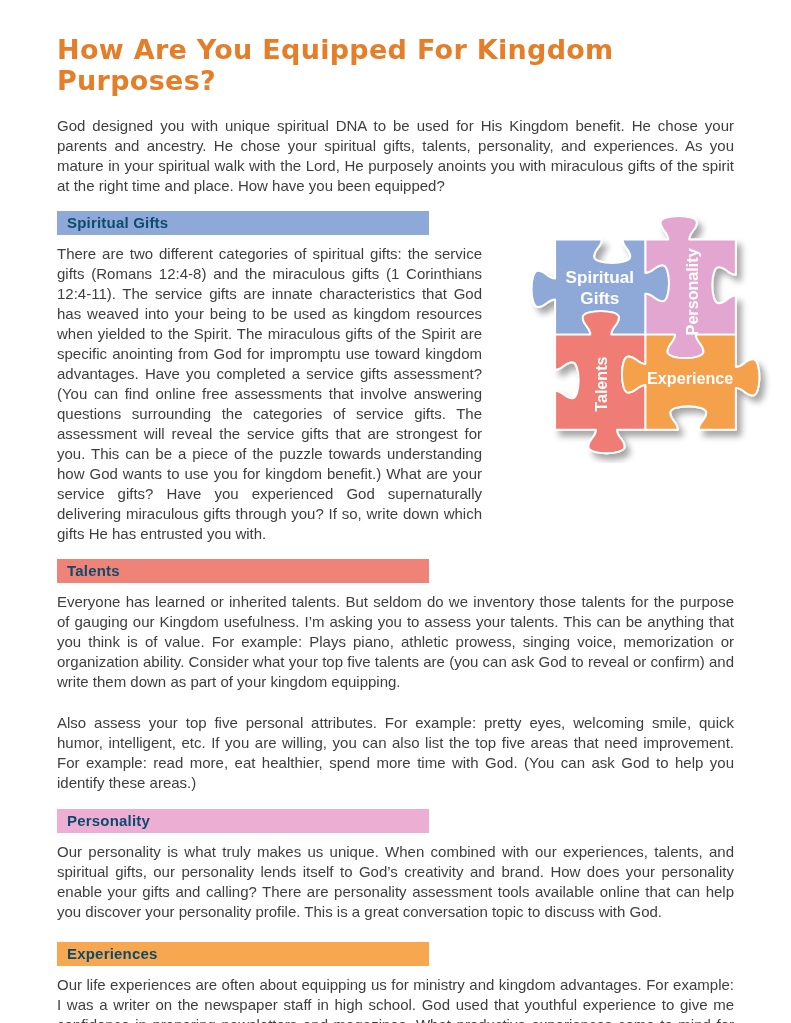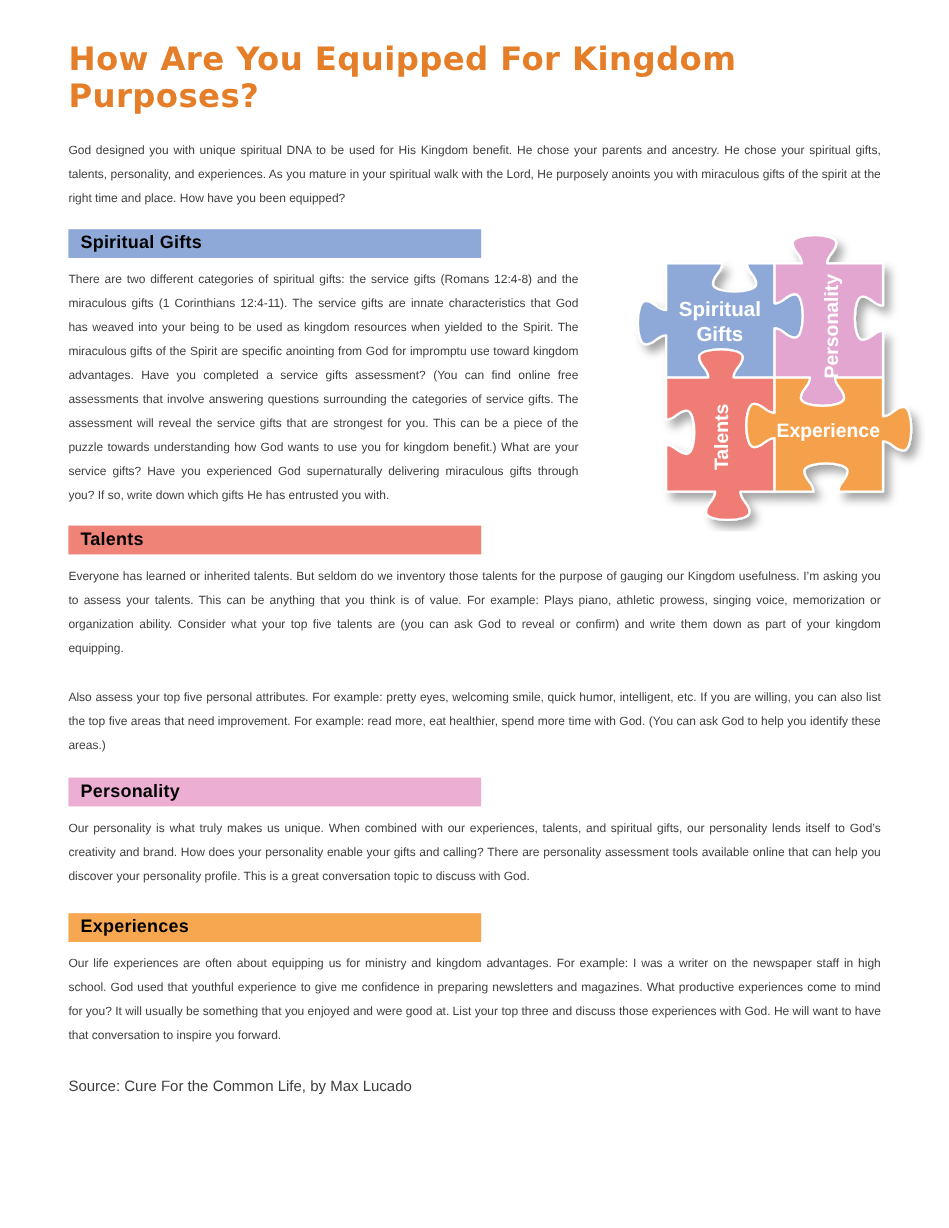--- a/index.html
+++ b/index.html
@@ -14,33 +14,33 @@
   }
   .page-title {
     font-family: "DejaVu Sans", sans-serif;
     font-size: 27px;
     font-weight: 700;
     letter-spacing: 0.3px;
     color: #e57e28;
     margin: 0 0 20px 0;
   }
   .body-text {
-    font-size: 10px;
+    font-size: 15px;
     line-height: 20px;
     text-align: justify;
     color: #3e3e3e;
   }
   .intro { margin: 0 0 15px 0; }
   .banner {
-    width: 344px;
+    width: 372px;
     box-sizing: border-box;
     padding: 3px 10px 4px 10px;
     font-size: 15px;
     font-weight: 700;
-    color: #000000;
+    color: #0c4a6e;
     letter-spacing: 0.2px;
   }
   .banner-blue   { background: #8ea9d8; }
   .banner-red    { background: #f08378; }
   .banner-pink   { background: #ecaed3; }
   .banner-orange { background: #f7a750; }
   .sg-section { position: relative; }
   .sg-body { width: 425px; margin-top: 9px; }
   .right-col {
     position: absolute;

